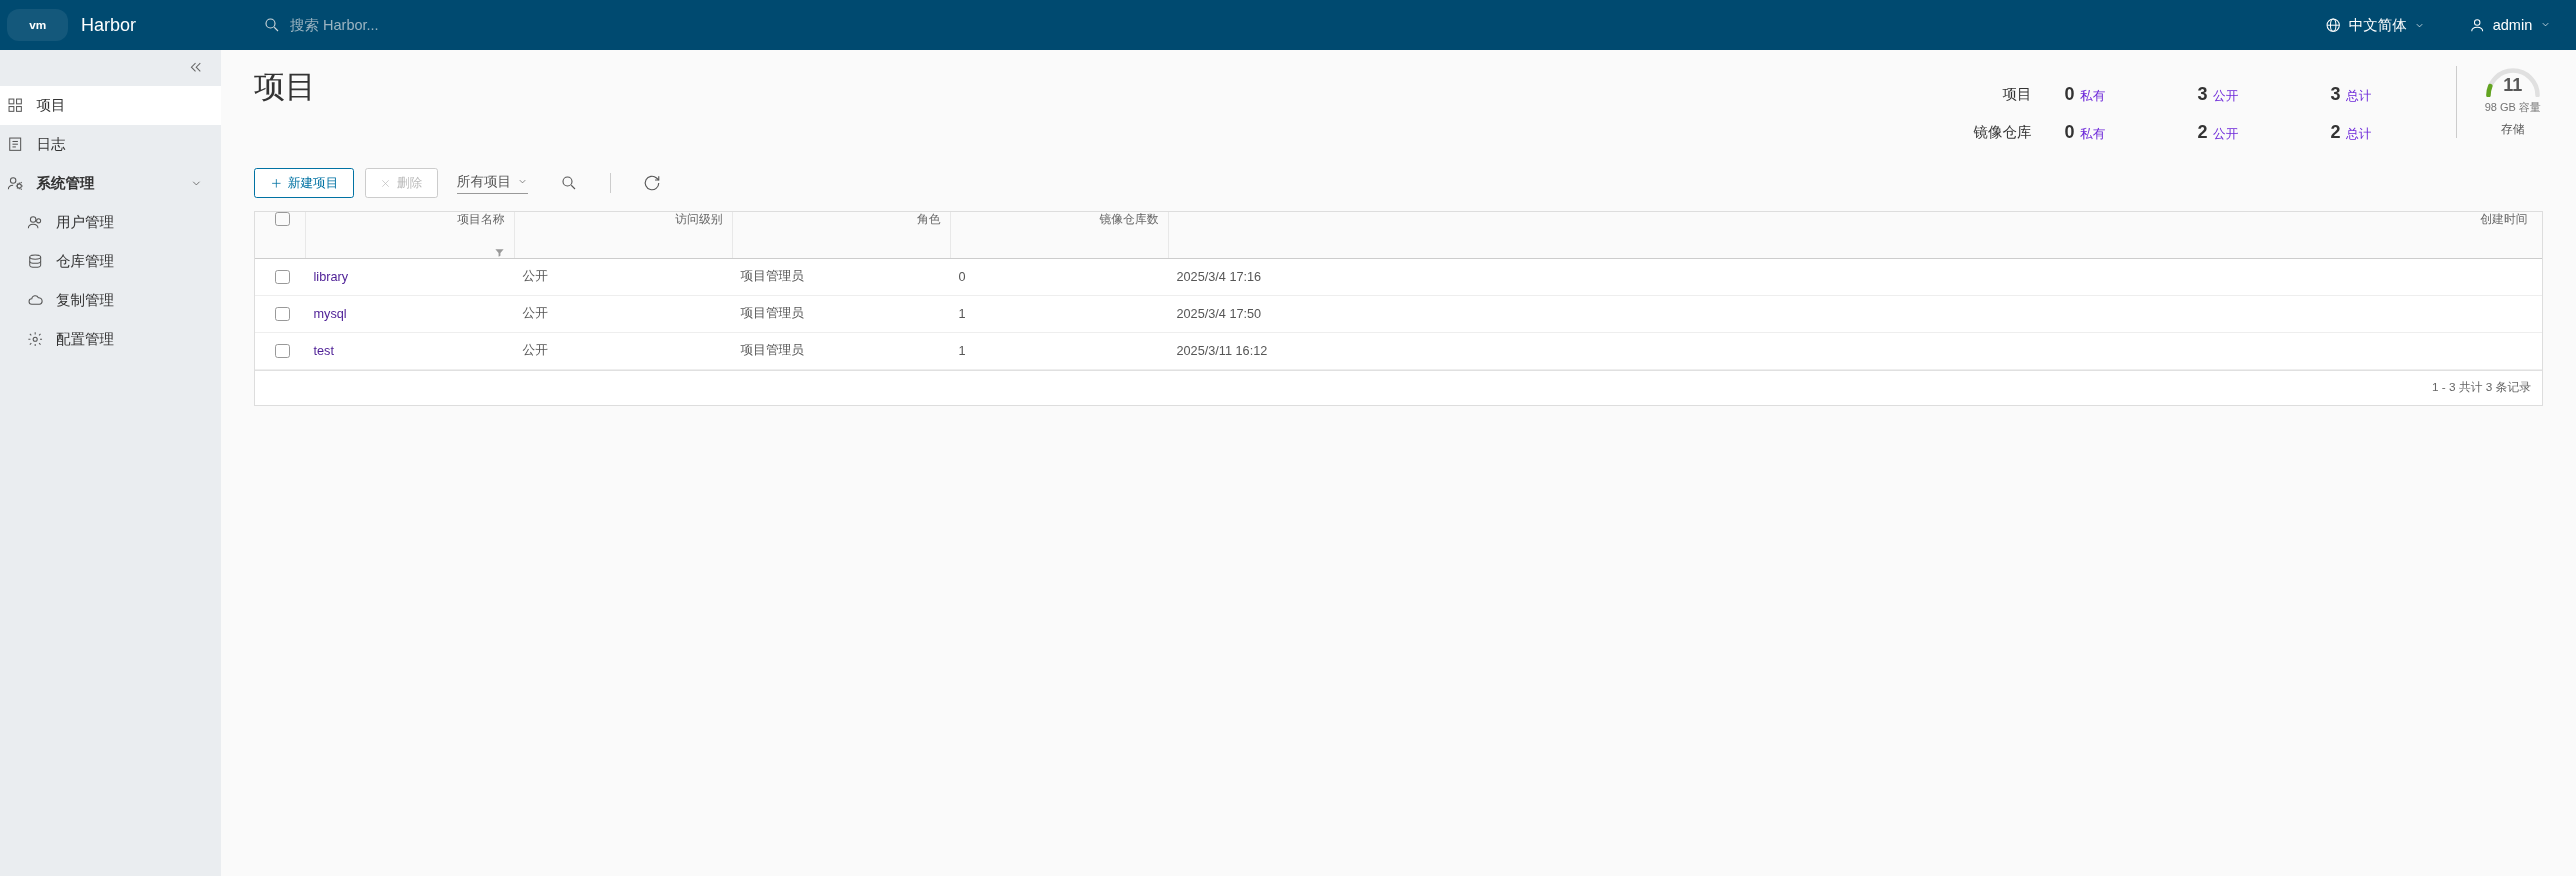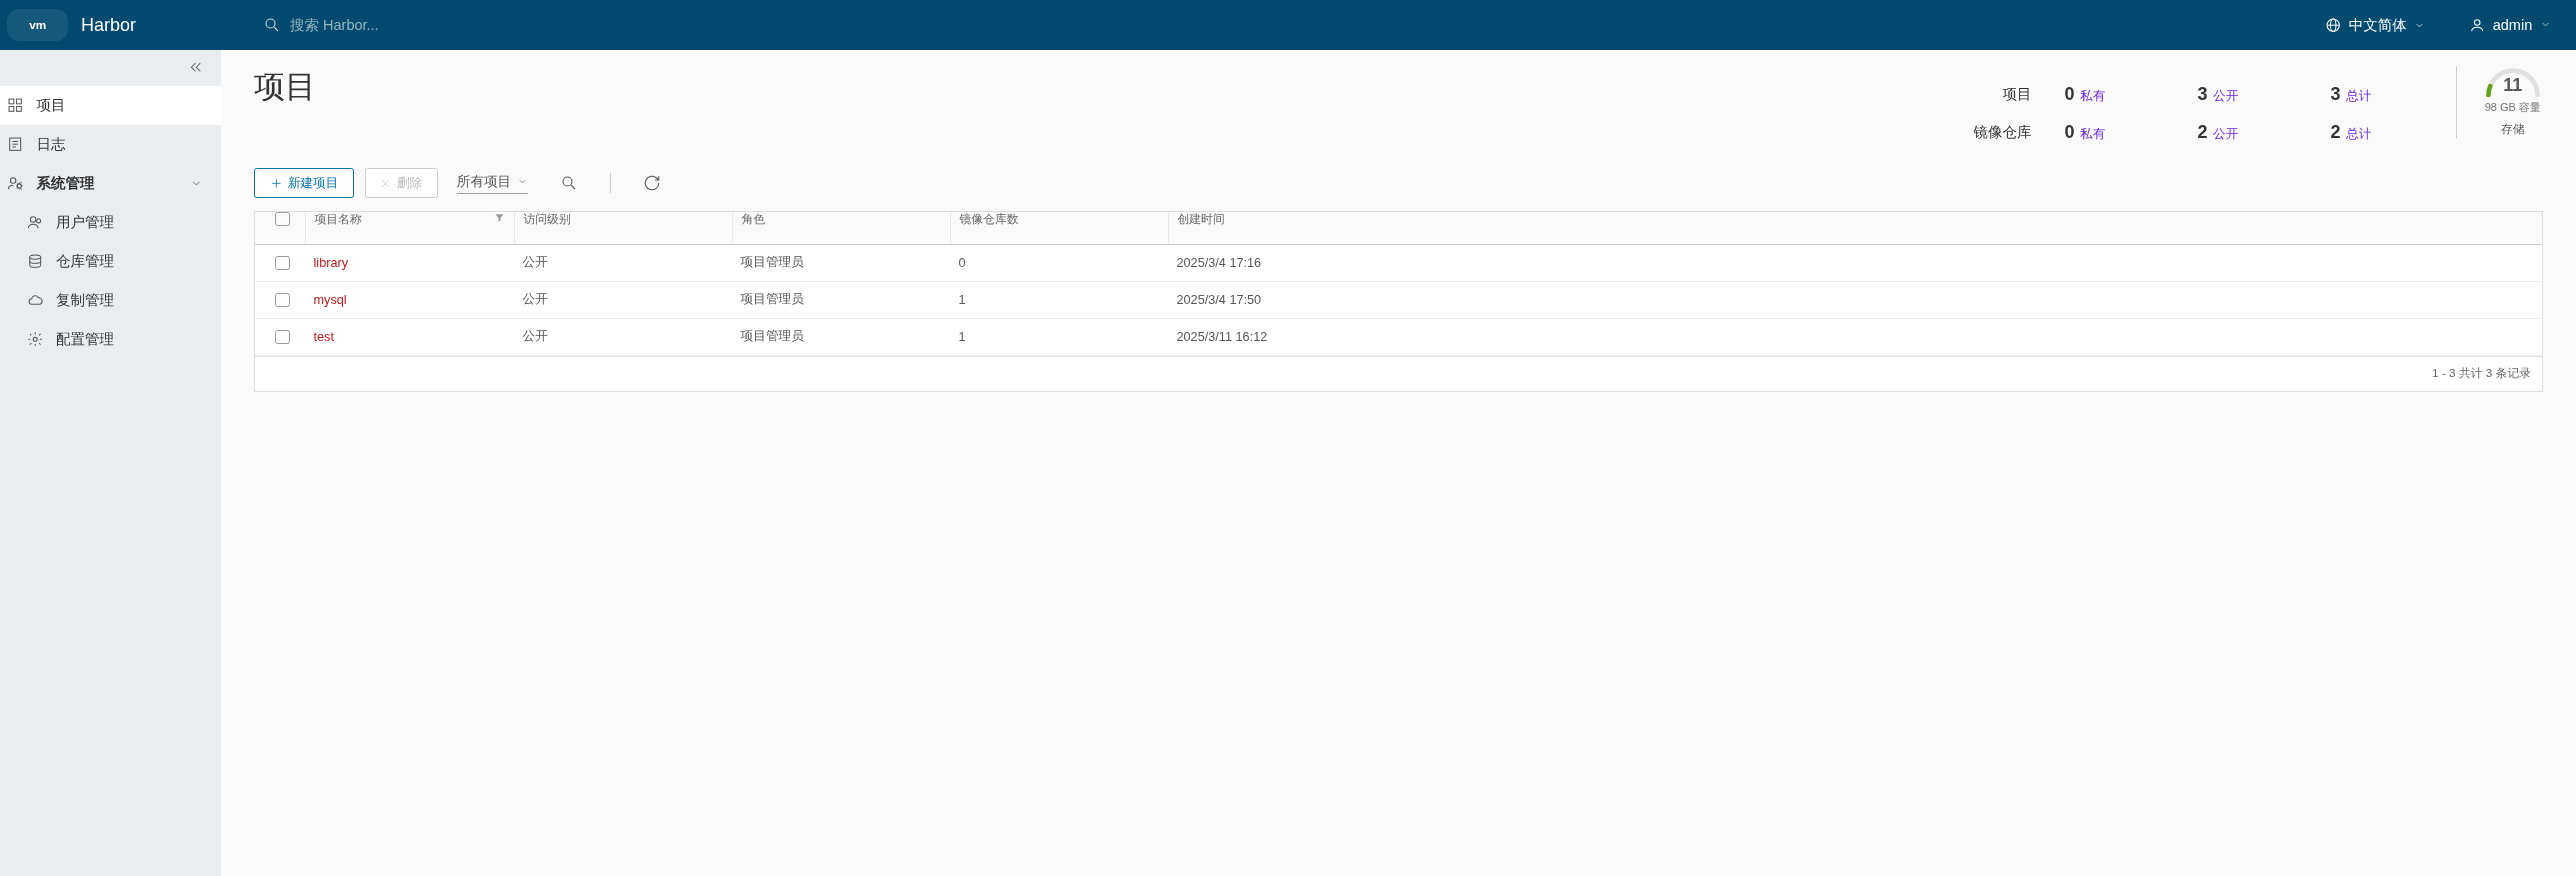--- a/index.html
+++ b/index.html
@@ -226,30 +226,31 @@
   .trow.header-row {
     background: #fafafa;
     border-bottom: 1.8px solid #ccc;
     font-size: 11.8px;
     color: #666;
     min-height: 33px;
   }
   .trow.header-row .th {
     padding: 0 9px;
     display: flex;
-    align-items: flex-start;
+    align-items: flex-end;
     height: 100%;
     border-left: 0.9px solid #e8e8e8;
     gap: 19px;
     justify-content: space-between;
+    flex-direction: column;
   }
   .trow.header-row .th:first-child,
   .trow.header-row .th.nosep { border-left: none; }
   .td { padding: 0 9px; font-size: 12.7px; }
-  .td.link { color: #b91c1c; cursor: pointer; }
+  .td.link { color: #4c1d95; cursor: pointer; }
   .checkbox {
     width: 14.5px;
     height: 14.5px;
     border: 0.9px solid #999;
     border-radius: 2.7px;
     margin: 0 auto;
     cursor: pointer;
   }
   .table-footer {
     text-align: right;

